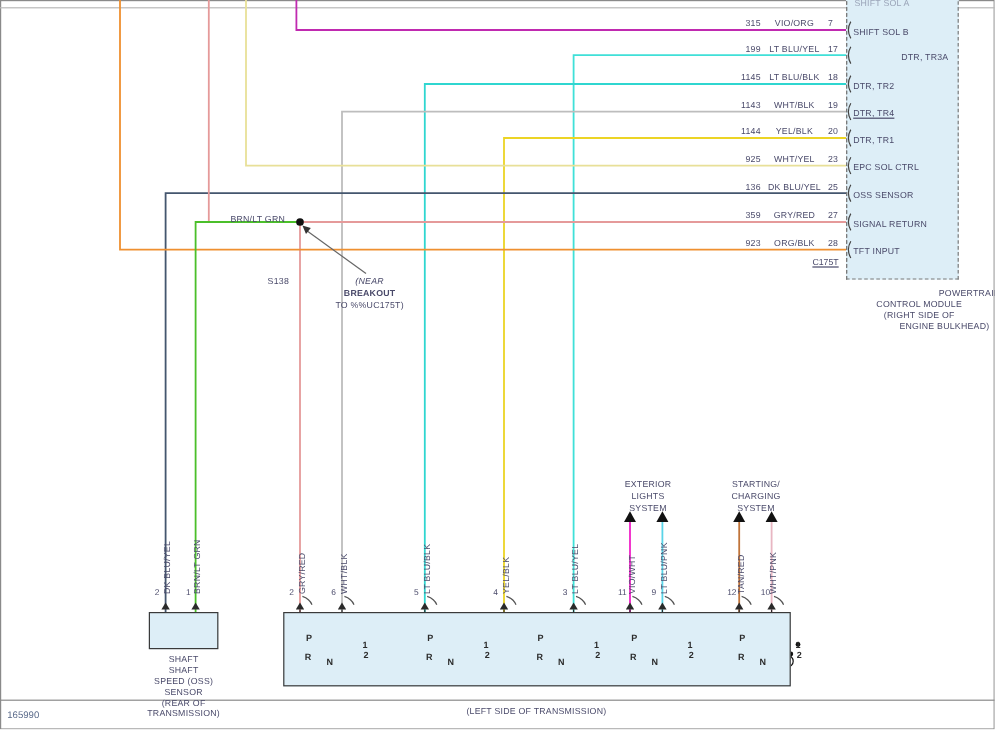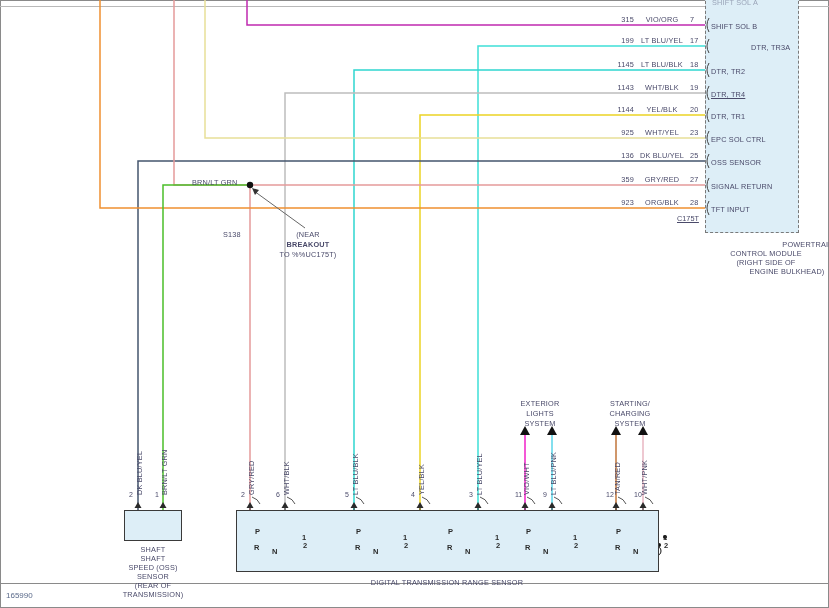--- a/index.html
+++ b/index.html
@@ -206,34 +206,34 @@
 
   <div class="cnum" style="left:677px;top:214px;">C175T</div>
 
   <div class="lbl c" style="left:753px;top:240px;width:110px;">POWERTRAIN</div>
   <div class="lbl c" style="left:711px;top:249px;width:110px;">CONTROL MODULE</div>
   <div class="lbl c" style="left:711px;top:258px;width:110px;">(RIGHT SIDE OF</div>
   <div class="lbl c" style="left:732px;top:267px;width:110px;">ENGINE BULKHEAD)</div>
 
   <div class="lbl" style="left:192px;top:178px;">BRN/LT GRN</div>
   <div class="lbl" style="left:223px;top:190px;margin-top:40px;">S138</div>
-  <div class="lbl c" style="left:268px;top:230px;width:80px;">(NEAR</div>
+  <div class="lbl c" style="left:268px;top:230px;width:80px;font-style:italic;">(NEAR</div>
   <div class="lbl c" style="left:268px;top:240px;width:80px;font-weight:bold;">BREAKOUT</div>
   <div class="lbl c" style="left:268px;top:250px;width:80px;">TO %%UC175T)</div>
 
   <div class="ossbox" style="left:124px;top:510px;width:58px;height:31px;"></div>
   <div class="lbl c" style="left:108px;top:545px;width:90px;">SHAFT</div>
   <div class="lbl c" style="left:108px;top:554px;width:90px;">SHAFT</div>
   <div class="lbl c" style="left:108px;top:563px;width:90px;">SPEED (OSS)</div>
   <div class="lbl c" style="left:108px;top:572px;width:90px;">SENSOR</div>
   <div class="lbl c" style="left:108px;top:581px;width:90px;">(REAR OF</div>
   <div class="lbl c" style="left:103px;top:590px;width:100px;">TRANSMISSION)</div>
 
   <div class="sensorbox" style="left:236px;top:510px;width:423px;height:62px;"></div>
-  <div class="lbl c" style="left:297px;top:578px;width:300px;">DIGITAL TRANSMISSION RANGE SENSOR</div>
+  <div class="lbl c" style="left:297px;top:588px;width:300px;">(LEFT SIDE OF TRANSMISSION)</div>
 
   <div id="bottom-labels">
       <div class="vlbl" style="left: 135px; top: 495px;">DK BLU/YEL</div>
       <div class="pin" style="left: 129px; top: 491px;">2</div>
       <div class="vlbl" style="left: 160px; top: 495px;">BRN/LT GRN</div>
       <div class="pin" style="left: 155px; top: 491px;">1</div>
       <div class="vlbl" style="left: 247px; top: 495px;">GRY/RED</div>
       <div class="pin" style="left: 241px; top: 491px;">2</div>
       <div class="vlbl" style="left: 282px; top: 495px;">WHT/BLK</div>
       <div class="pin" style="left: 276px; top: 491px;">6</div>

